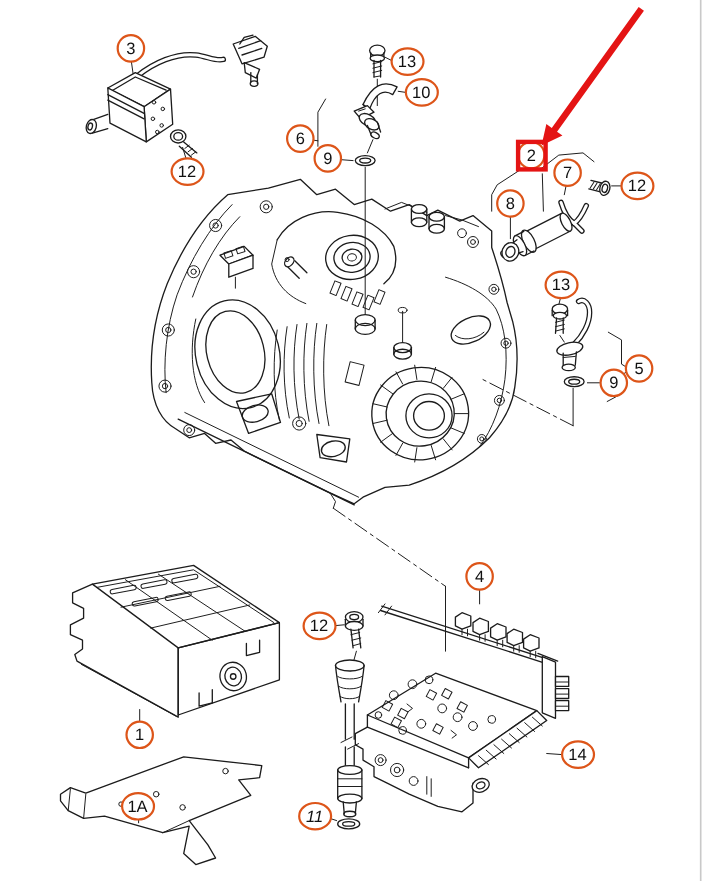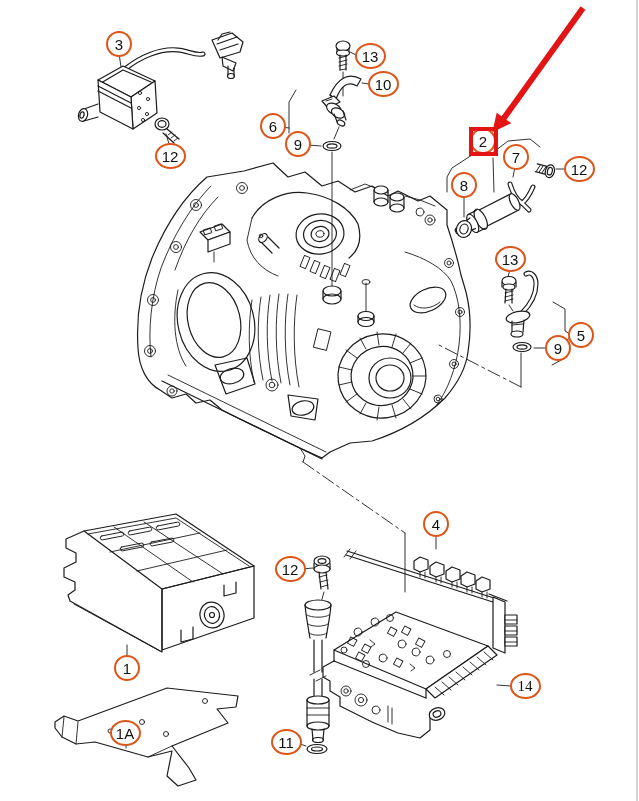--- a/index.html
+++ b/index.html
@@ -546,25 +546,25 @@
   </div>
     <div class="callout" style="width: 26px; left: 568px; top: 322px;">
     <span class="callout-label">5</span>
   </div>
     <div class="callout" style="width: 26px; left: 423px; top: 511px;">
     <span class="callout-label">4</span>
   </div>
     <div class="callout" style="width: 31px; left: 274.5px; top: 556px;">
     <span class="callout-label">12</span>
   </div>
-    <div class="callout" style="width: 31px; left: 270.5px; top: 729px;">
+    <div class="callout" style="width: 31px; left: 270.5px; top: 729px; font-style: italic;">
     <span class="callout-label">11</span>
   </div>
     <div class="callout" style="width: 26px; left: 114px; top: 655px;">
     <span class="callout-label">1</span>
   </div>
     <div class="callout" style="width: 31px; left: 109.5px; top: 720px;">
     <span class="callout-label">1A</span>
   </div>
-    <div class="callout" style="width: 31px; left: 509.5px; top: 673px; font-family: Liberation Serif, serif;">
+    <div class="callout" style="width: 31px; left: 509.5px; top: 673px;">
     <span class="callout-label">14</span>
   </div>
   </div>
 
 </body></html>

